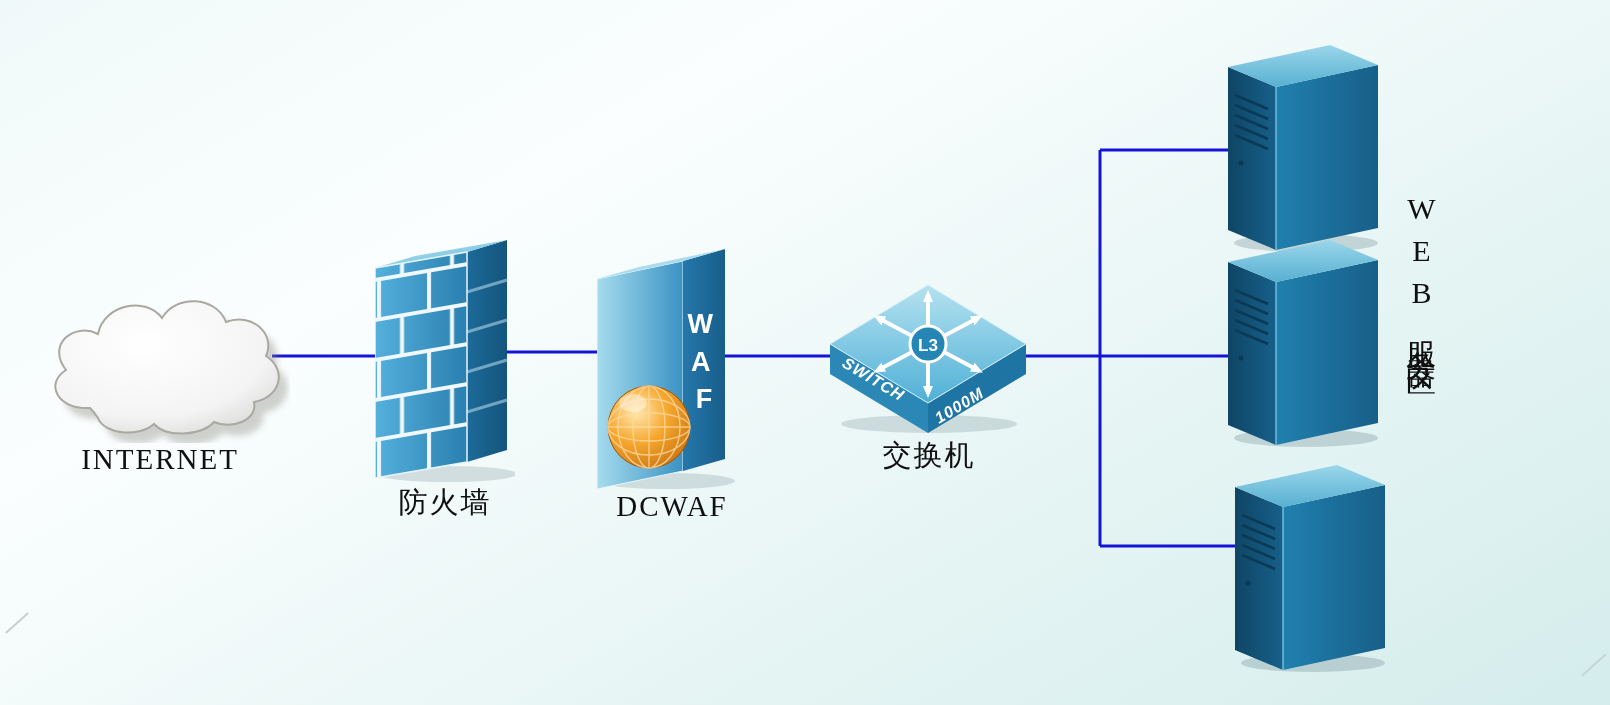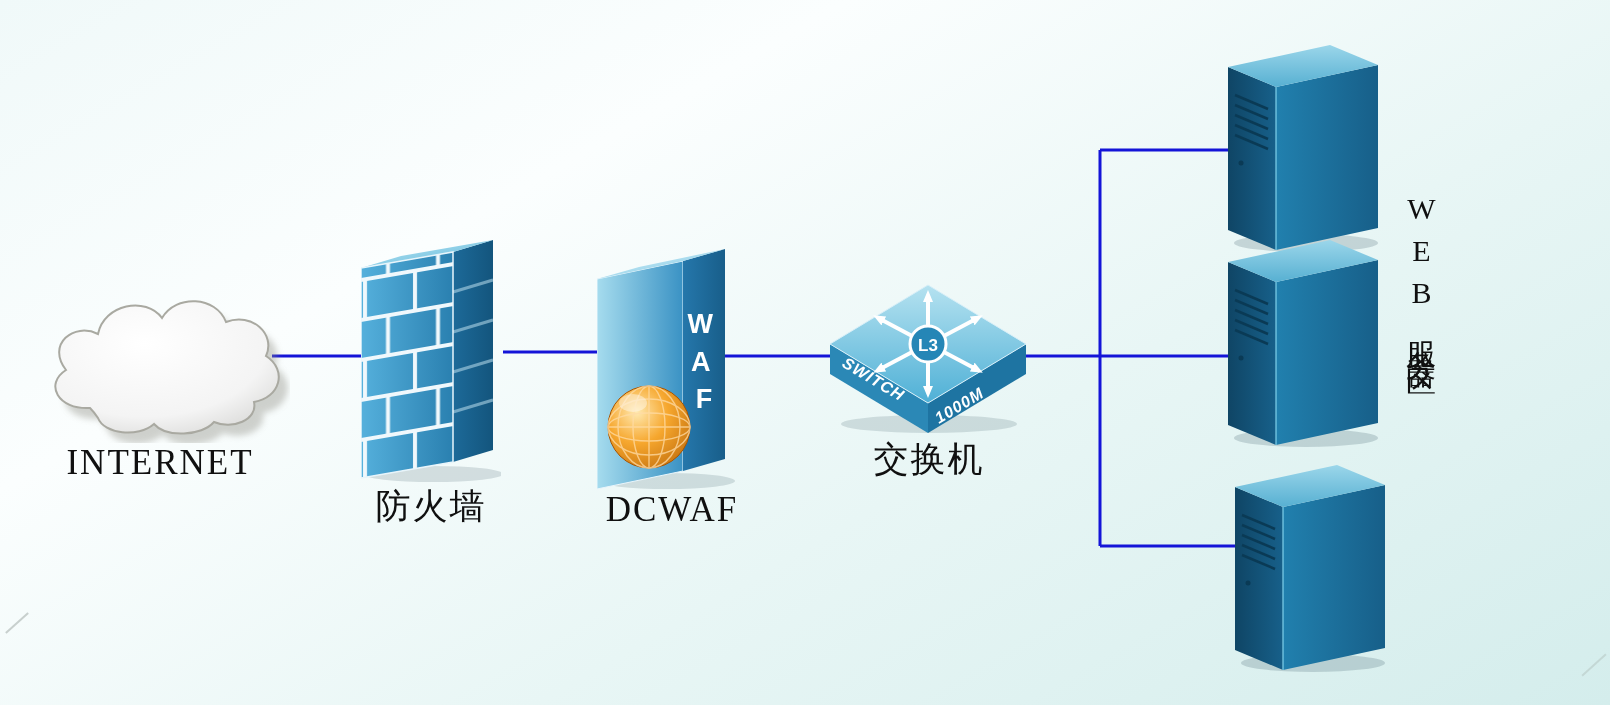--- a/index.html
+++ b/index.html
@@ -16,21 +16,21 @@
   }
   .wires {
     position: absolute; left:0; top:0; z-index:1;
   }
   .node {
     position: absolute; z-index:2;
     display: flex; flex-direction: column; align-items: center; gap: 0;
   }
   .node svg { display:block; }
   .label {
-    font-size: 35px; color: #101010; letter-spacing: 2px; text-align: center;
+    font-size: 29px; color: #101010; letter-spacing: 2px; text-align: center;
     white-space: nowrap;
   }
   .title {
     position: absolute; left: 620px; top: 16px; width: 300px; z-index: 2;
     text-align: center;
     font-family: "DejaVu Sans", "Liberation Sans", sans-serif;
     font-weight: bold; font-size: 37px; letter-spacing: 5px; color: #000;
   }
   .vlabel {
     position: absolute; left: 1400px; top: 192px; z-index: 2;
@@ -132,21 +132,21 @@
   </svg>
 
   <figure class="node" style="left:30px; top:278px; width:260px;">
     <svg width="260" height="165" viewBox="0 0 260 165">
       <path d="M60,130 C28,132 14,106 36,92 C16,66 44,44 68,56 C74,26 116,18 132,40 C146,16 186,18 196,44 C222,34 246,56 236,78 C258,92 250,120 224,124 C228,142 202,152 184,144 C172,158 136,160 124,146 C108,160 74,156 68,140 C64,134 62,132 60,130 Z" transform="translate(9,11)" fill="#8e8e84" opacity="0.4" filter="url(#fSoft)"></path>
       <path d="M60,130 C28,132 14,106 36,92 C16,66 44,44 68,56 C74,26 116,18 132,40 C146,16 186,18 196,44 C222,34 246,56 236,78 C258,92 250,120 224,124 C228,142 202,152 184,144 C172,158 136,160 124,146 C108,160 74,156 68,140 C64,134 62,132 60,130 Z" fill="url(#gCloud)" stroke="#a9a9a1" stroke-width="2"></path>
     </svg>
     <figcaption class="label">INTERNET</figcaption>
   </figure>
 
-  <figure class="node" style="left:361px; top:238px; width:140px;">
+  <figure class="node" style="left:375px; top:238px; width:140px;">
     <svg width="140" height="245" viewBox="0 0 140 245">
       <ellipse cx="72" cy="236" rx="70" ry="8" fill="rgba(30,60,75,0.15)"></ellipse>
       <polygon points="0,30 92,14 92,224 0,240" fill="url(#gFwFront)"></polygon>
       <polygon points="0,30 92,14 92,224 0,240" fill="url(#pBricks)"></polygon>
       <polygon points="92,14 132,2 132,212 92,224" fill="url(#gFwSide)"></polygon>
       <g stroke="#bcdfee" stroke-width="3" opacity="0.55">
         <line x1="92" y1="54" x2="132" y2="42"></line>
         <line x1="92" y1="94" x2="132" y2="82"></line>
         <line x1="92" y1="134" x2="132" y2="122"></line>
         <line x1="92" y1="174" x2="132" y2="162"></line>

